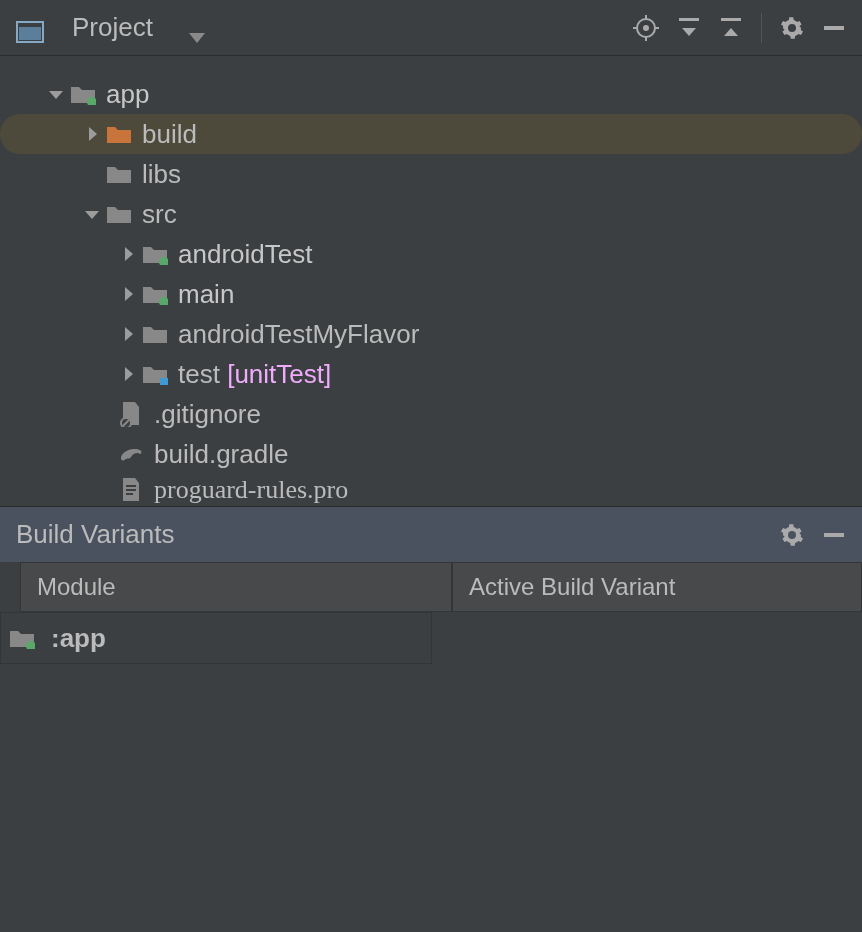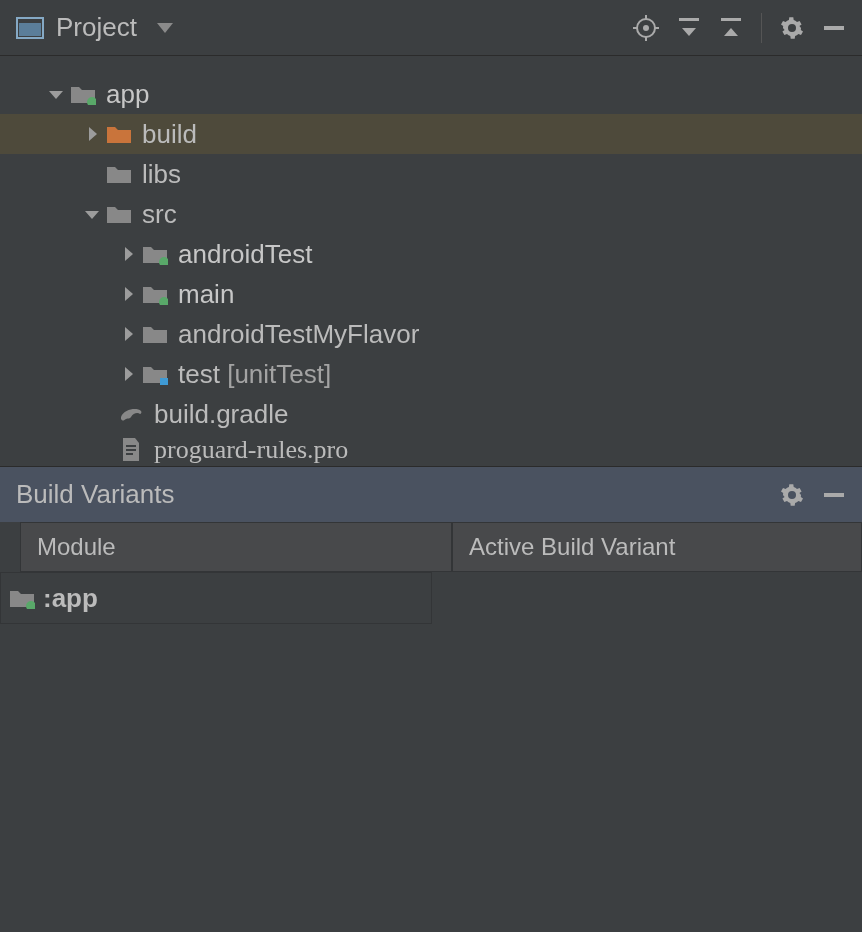--- a/index.html
+++ b/index.html
@@ -16,21 +16,21 @@
     
     .header {
       height: 56px;
       background: #3c3f41;
       display: flex;
       align-items: center;
       padding: 0 16px;
       border-bottom: 1px solid #2b2b2b;
       justify-content: space-between;
     }
-    .header-left { display: flex; align-items: center; gap: 12px; }
+    .header-left { display: flex; align-items: flex-end; gap: 28px; }
     .header-right { display: flex; align-items: center; gap: 18px; }
     .header-title {
       font-size: 26px;
       color: #bbbbbb;
     }
     .dropdown-chevron {
       display: inline-block;
       margin-left: 8px;
     }
     .toolbar-divider {
@@ -45,38 +45,39 @@
     .tree-row {
       display: flex;
       align-items: center;
       height: 40px;
       font-size: 26px;
       color: #bbbbbb;
       cursor: default;
     }
     .tree-row.selected {
       background: #4e4a3b;
+      border-radius: 20px;
     }
     .tree-row .spacer { display: inline-block; }
     .chevron {
       width: 24px;
       display: inline-flex;
       align-items: center;
       justify-content: center;
       color: #9c9c9c;
     }
     .folder-icon, .file-icon, .gradle-icon, .doc-icon {
       width: 30px;
       display: inline-flex;
       align-items: center;
       justify-content: center;
       margin-right: 8px;
     }
     .bold { font-weight: 400; color: #c7c7c7; }
-    .suffix { color: #a3a3a3; }
+    .suffix { color: #f0abfc; }
     
     .bv-header {
       height: 56px;
       background: #4a5260;
       display: flex;
       align-items: center;
       padding: 5px 16px;
       justify-content: space-between;
       border-top: 1px solid #2b2b2b;
     }
@@ -110,21 +111,21 @@
       height: 52px;
     }
     .bv-td {
       flex: 1;
       border: 1px solid #333537;
       padding: 0 14px;
       display: flex;
       align-items: center;
       font-size: 26px;
       color: #bbbbbb;
-      gap: 8px;
+      gap: 16px;
     }
     .bv-td:first-child { flex: 0 0 432px; padding-left: 8px; }
     .bv-td:first-child .label { font-weight: 700; }
     .filler {
       flex: 1;
       background: #3c3f41;
     }
     svg { display: block; }
   </style>
 </head>
@@ -302,20 +303,31 @@
       <svg width="26" height="22">
           <path d="M1 4h8l3 3h13v13H1z" fill="#888"></path>
           <rect x="18" y="15" width="8" height="7" fill="#3f9ad4"></rect>
         </svg>
     </span>
     <span>test</span>
     <span>&nbsp;</span>
     <span class="bold suffix">[unitTest]</span>
   </div>
 
+  <div class="tree-row">
+    <span class="spacer" style="width:116px;"></span>
+    <span class="file-icon">
+      <svg width="22" height="26">
+          <path d="M3 1h12l4 5v18H3z" fill="#888"></path>
+          <circle cx="6" cy="22" r="5" fill="#3c3f41" stroke="#888" stroke-width="2"></circle>
+          <line x1="3" y1="25" x2="9" y2="19" stroke="#888" stroke-width="2"></line>
+        </svg>
+    </span>
+    <span>.gitignore</span>
+  </div>
 
   <div class="tree-row">
     <span class="spacer" style="width:116px;"></span>
     <span class="gradle-icon">
       <svg width="28" height="22">
           <path d="M4 14c3-8 16-10 20-6 1 1 0 3-1 3-2-2-7-1-9 3-1 2-3 1-5 2s-3 3-5 0z" fill="#888"></path>
         </svg>
     </span>
     <span>build.gradle</span>
   </div>

